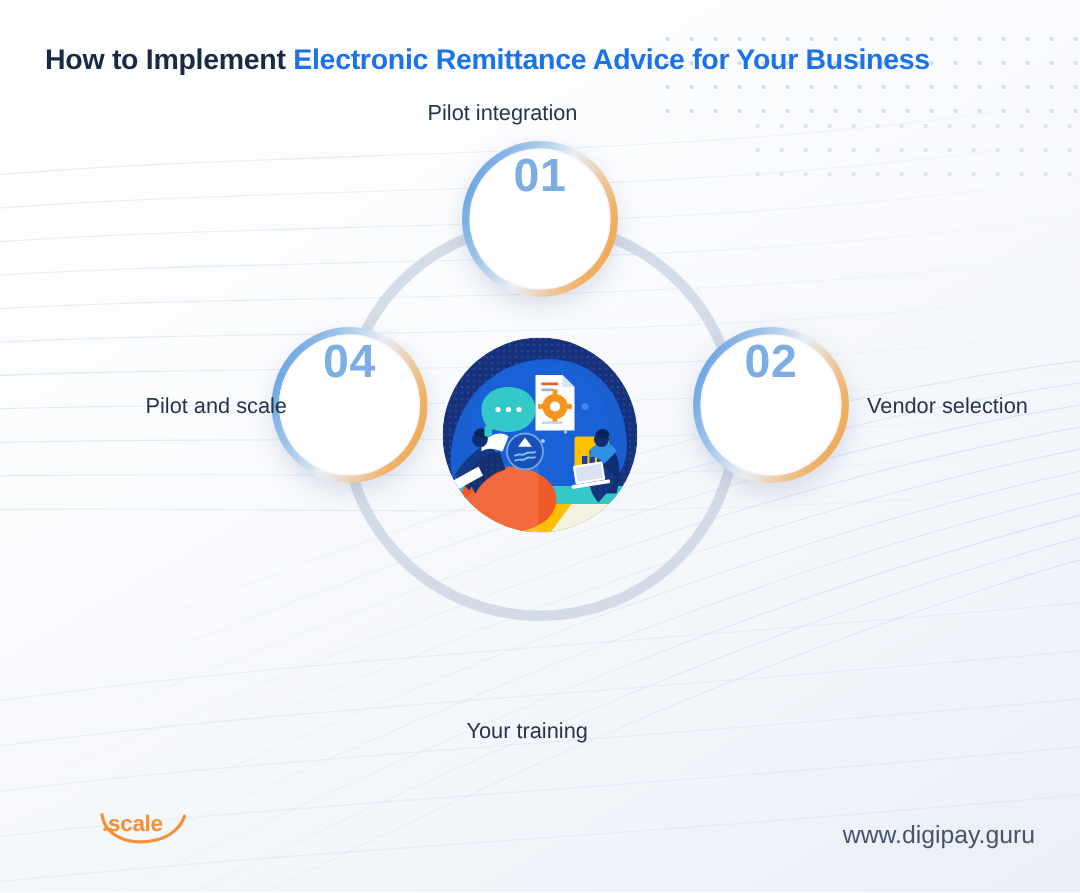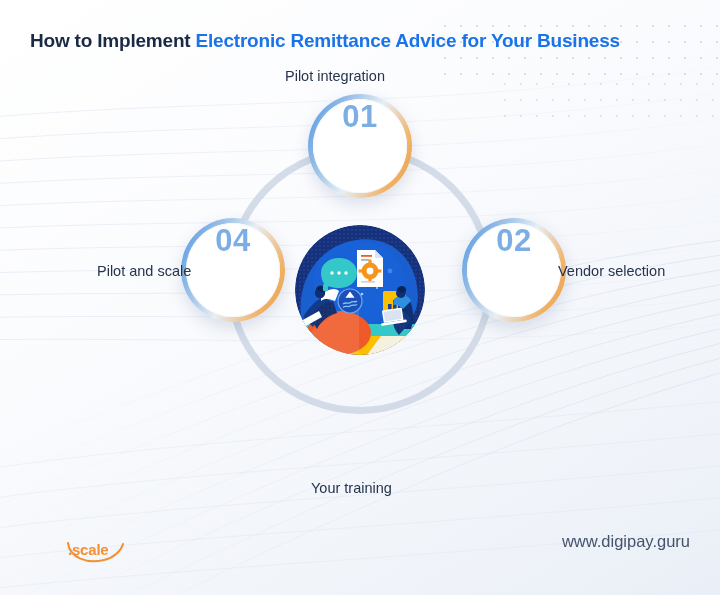--- a/index.html
+++ b/index.html
@@ -130,21 +130,21 @@
   .node-04 { left: 181px; top: 142px; }
 
   
   .node-label {
     position: absolute;
     font-size: 14.5px;
     color: #26354c;
     white-space: nowrap;
   }
   .label-01 { left: 285px; top: -8px; }
-  .label-02 { left: 558px; top: 187px; }
+  .label-02 { left: 578px; top: 187px; }
   .label-03 { left: 311px; top: 404px; }
   .label-04 { left: 50px; top: 187px; margin-left: 47px; }
 
   
   .logo {
     position: absolute;
     left: 25px;
     top: 515px;
     width: 130px;
     height: 58px;
@@ -168,21 +168,21 @@
   }
   .logo-swoosh {
     position: absolute;
     left: 40px;
     top: 24px;
   }
 
   .site-url {
     position: absolute;
     right: 30px;
-    top: 532px;
+    top: 548px;
     font-size: 16.5px;
     color: #44546b;
     white-space: nowrap;
   }
 </style>
 </head>
 <body>
 
 <div id="infographic">
 

